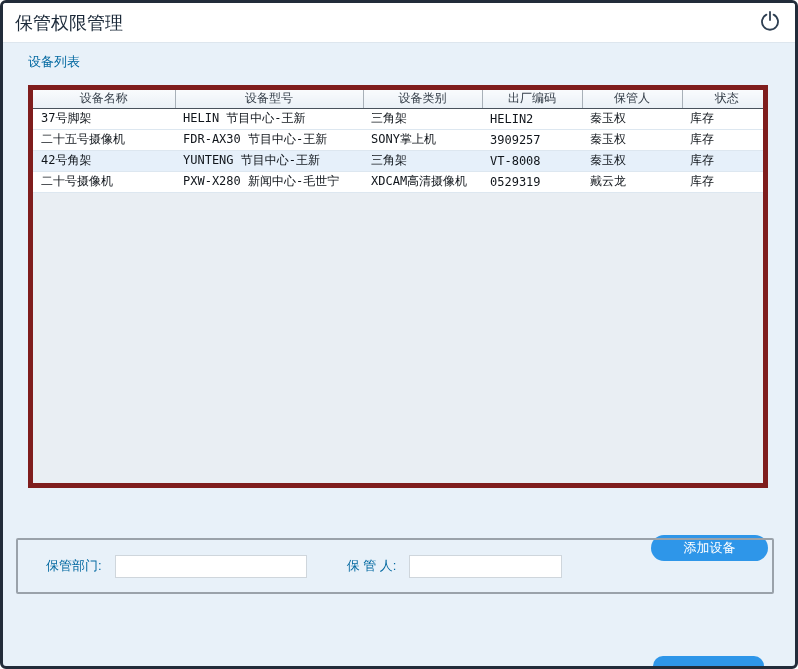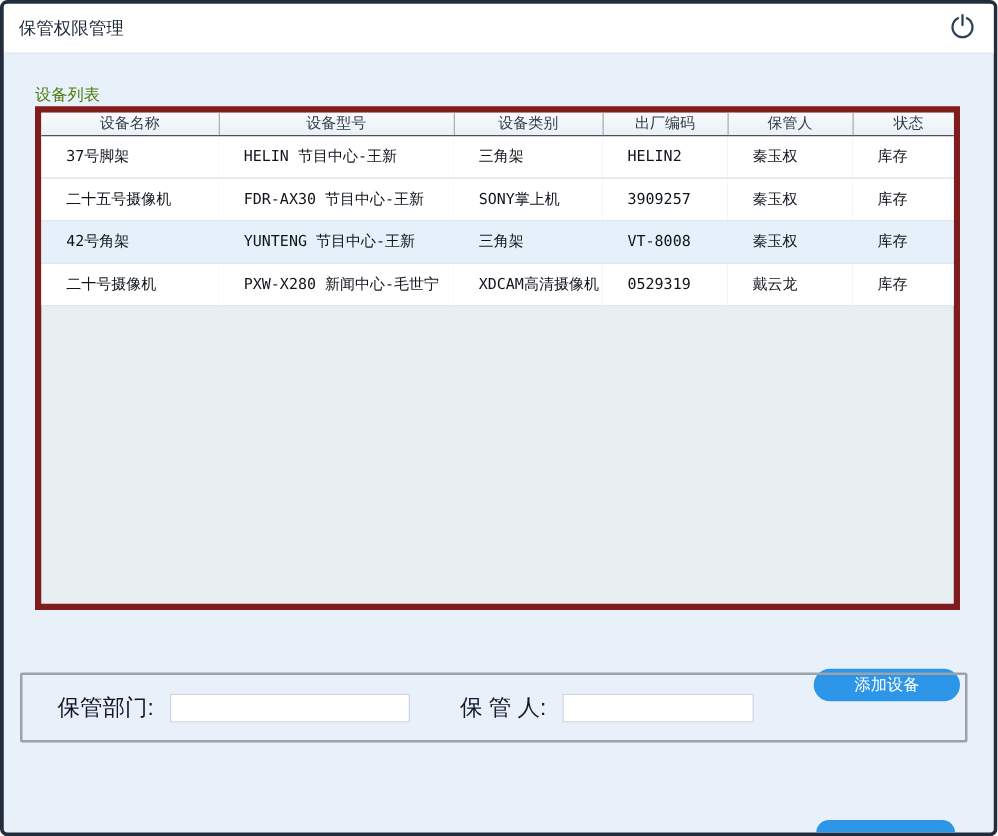--- a/index.html
+++ b/index.html
@@ -19,41 +19,41 @@
   
   .titlebar {
     height: 40px;
     background: #ffffff;
     border-bottom: 1px solid #dde6ee;
     display: flex;
     align-items: center;
     padding: 0 12px;
   }
   .titlebar .title {
-    font-size: 14px;
+    font-size: 18px;
     color: #1a2838;
   }
   .power-btn {
     margin-left: auto;
     width: 26px; height: 26px;
     background: transparent;
     border: none;
     cursor: pointer;
     display: flex; align-items: center; justify-content: center;
   }
   
   .content {
     position: absolute;
     left: 0; right: 0; top: 41px; bottom: 0;
   }
   .section-label {
     position: absolute;
-    left: 25px; top: 23px;
-    font-size: 13px;
-    color: #4d7c0f;
+    left: 25px; top: 9px;
+    font-size: 13px;
+    color: #0369a1;
   }
   
   .list-panel {
     position: absolute;
     left: 25px; top: 41px;
     width: 740px; height: 403px;
     border: 5px solid #7f1d1d;
     background: #e9eef3;
     overflow: hidden;
   }
@@ -71,22 +71,22 @@
     font-size: 12px;
     color: #333d48;
     text-align: center;
     background: linear-gradient(#f9fbfd, #eaf0f6);
     border-right: 1px solid #a8b0b8;
     border-bottom: 1px solid #4a525c;
     overflow: hidden; white-space: nowrap;
   }
   .device-table th:last-child { border-right: none; }
   .device-table td {
-    height: 34px;
-    padding: 0 2px 0 20px;
+    height: 21px;
+    padding: 0 2px 0 8px;
     border-bottom: 1px solid #dde7f0;
     overflow: hidden; white-space: nowrap;
     background: #ffffff;
   }
   .device-table tr.alt td { background: #e6f0fa; }
   
   .btn {
     border: none;
     background: #2e96e9;
     color: #ffffff;
@@ -122,22 +122,22 @@
     position: absolute;
     left: 13px; top: 494px;
     width: 758px; height: 56px;
     border: 2px solid #9aa2aa;
     border-radius: 2px;
     display: flex;
     align-items: center;
     padding-left: 28px;
   }
   .form-label {
-    font-size: 18px;
-    color: #0f172a;
+    font-size: 13px;
+    color: #0369a1;
   }
   .form-input {
     height: 23px;
     border: 1px solid #cfd6dc;
     background: #ffffff;
     font-size: 13px;
     padding: 0 4px;
     outline: none;
   }
   .dept-input { width: 192px; margin-left: 13px; }

